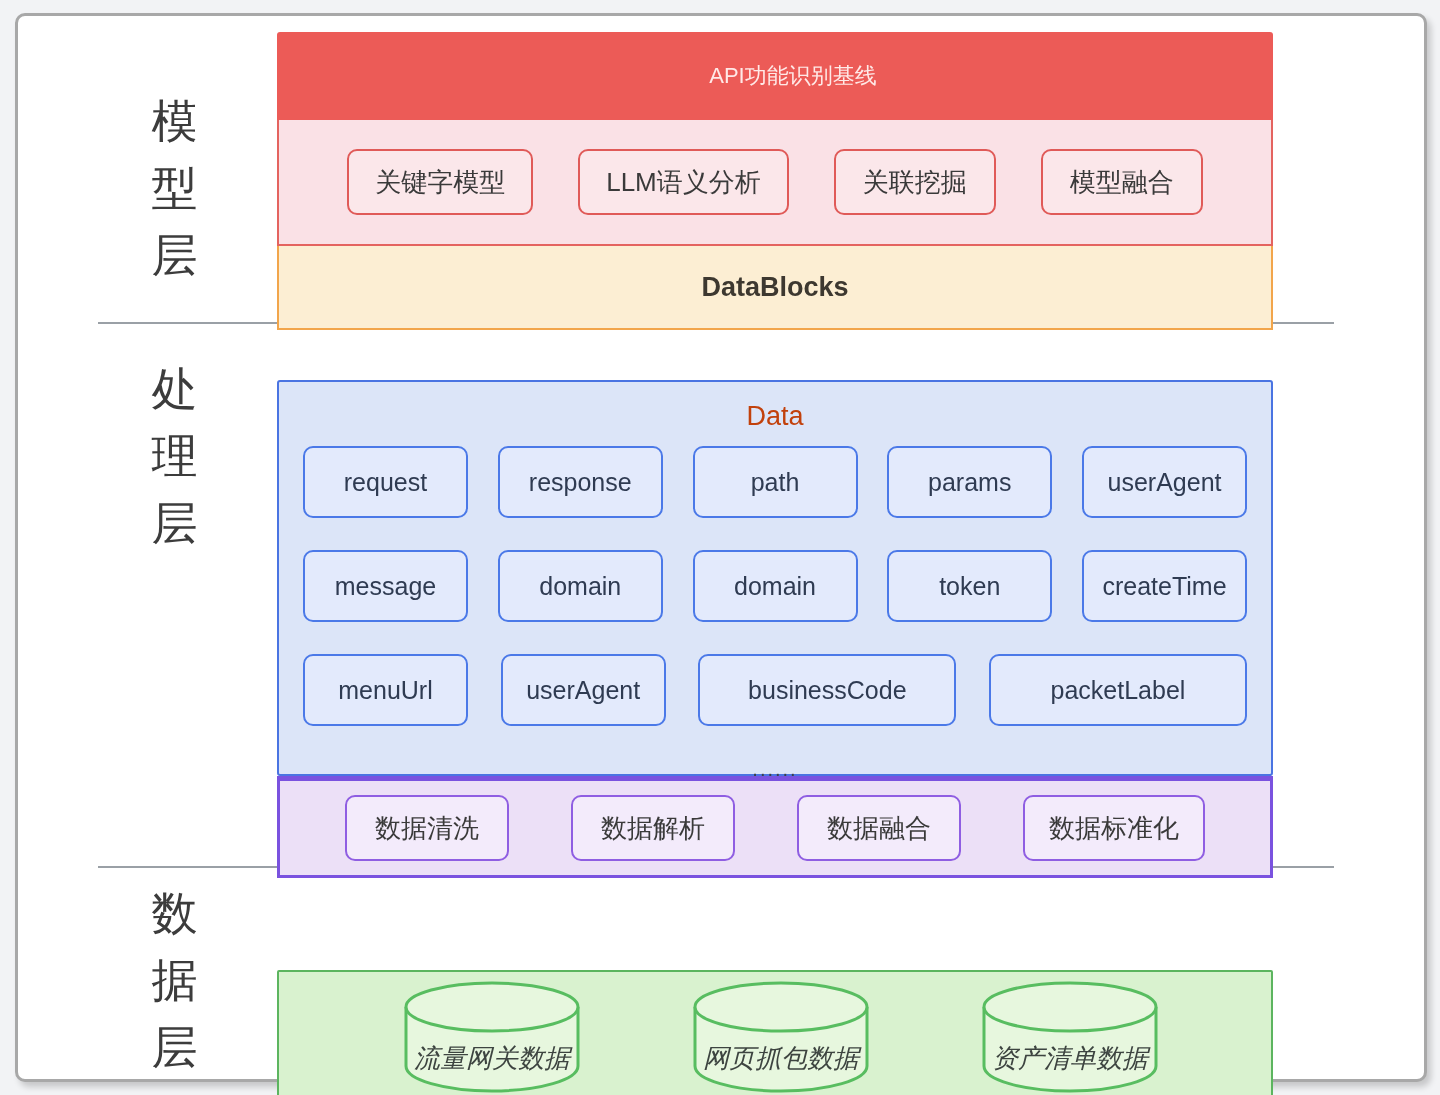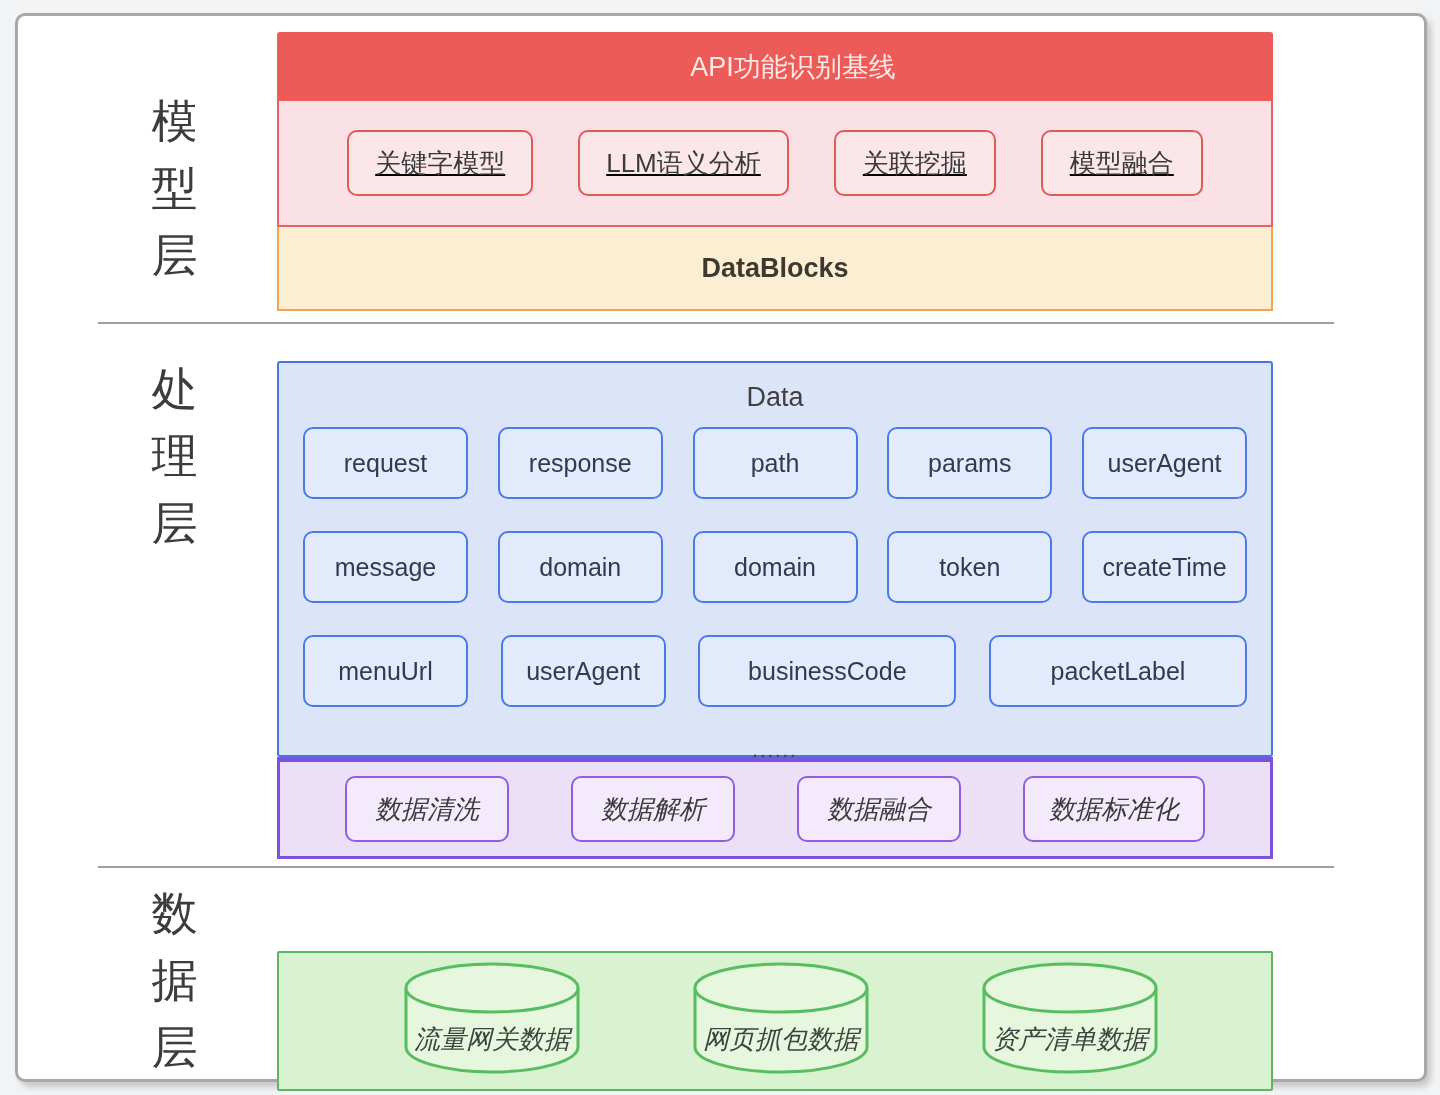--- a/index.html
+++ b/index.html
@@ -48,36 +48,35 @@
 
   
   .content {
     position: absolute;
     left: 259px; top: 16px;
     width: 996px;
   }
 
   
   .title-bar {
-    height: 69px;
+    height: 88px;
     background: #ec5b57;
     border-radius: 3px 3px 0 0;
     display: flex; align-items: center; justify-content: center;
     color: #ffe9e7;
-    font-size: 27px;
+    font-size: 22px;
     padding-left: 36px;
   }
   .model-band {
     height: 126px;
     background: #fae1e6;
     border: 2px solid #e4635f;
     border-top: none;
     display: flex; align-items: center; justify-content: center;
     gap: 45px;
-    text-decoration: underline;
   }
   .model-box {
     background: #fbe7ea;
     border: 2px solid #e05a58;
     border-radius: 10px;
     height: 66px;
     display: flex; align-items: center; justify-content: center;
     padding: 0 26px;
     min-width: 162px;
     font-size: 26px;
@@ -99,21 +98,21 @@
     margin-top: 50px;
     height: 396px;
     background: #dce5f8;
     border: 2.5px solid #4a74e2;
     border-radius: 3px;
     padding: 18px 24px 0 24px;
   }
   .data-title {
     text-align: center;
     font-size: 27px;
-    color: #404040;
+    color: #c2410c;
     line-height: 32px;
     margin-bottom: 14px;
   }
   .field-row {
     display: flex;
     justify-content: space-between;
     margin-bottom: 32px;
   }
   .field-box {
     background: #e3eafc;
@@ -133,21 +132,20 @@
     color: #3a3f4a;
     margin-top: 2px;
   }
   .purple-band {
     height: 102px;
     background: #ece0f7;
     border: 3px solid #7a52df;
     border-top-width: 5px;
     display: flex; align-items: center; justify-content: center;
     gap: 62px;
-    font-style: italic;
   }
   .purple-box {
     background: #f3ebfb;
     border: 2.5px solid #8f5ee2;
     border-radius: 10px;
     height: 66px;
     display: flex; align-items: center; justify-content: center;
     padding: 0 24px;
     min-width: 164px;
     font-size: 26px;

